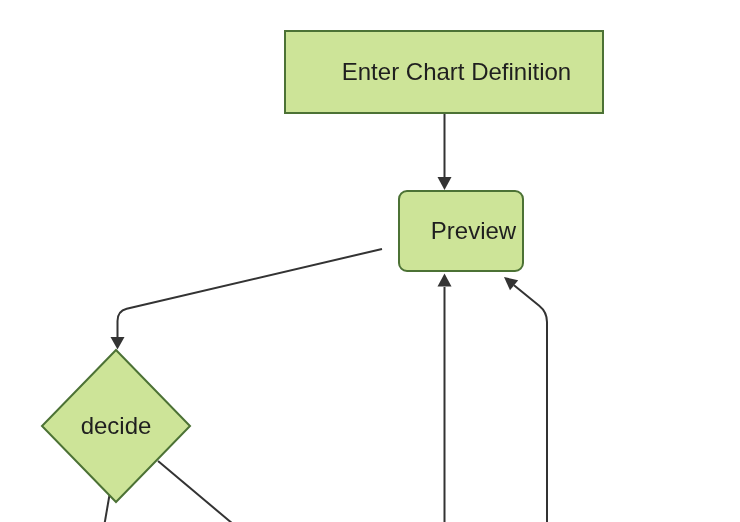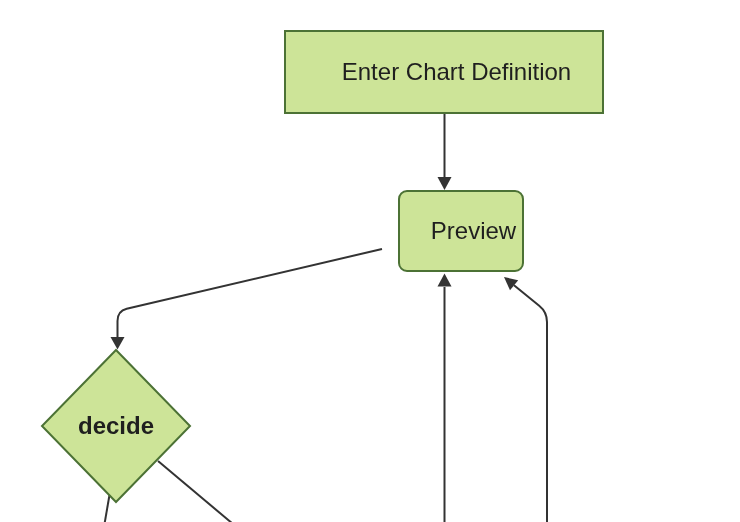--- a/index.html
+++ b/index.html
@@ -57,21 +57,20 @@
   .node-rounded { left: 382px; top: 190px; width: 126px; height: 82px; border-radius: 9px; margin-left: 16px; }
   .diamond-label {
     position: absolute;
     left: 41px; top: 402px;
     width: 150px; height: 48px;
     display: flex;
     align-items: center;
     justify-content: center;
     font-size: 24px;
     color: var(--text);
-    font-weight: bold;
   }
 </style>
 </head>
 <body>
 
 <div class="canvas">
 
   <svg class="edges" viewBox="0 0 740 522" xmlns="http://www.w3.org/2000/svg" aria-hidden="true">
 
     <path class="edge" d="M444.5 114 L444.5 177.5"></path>

